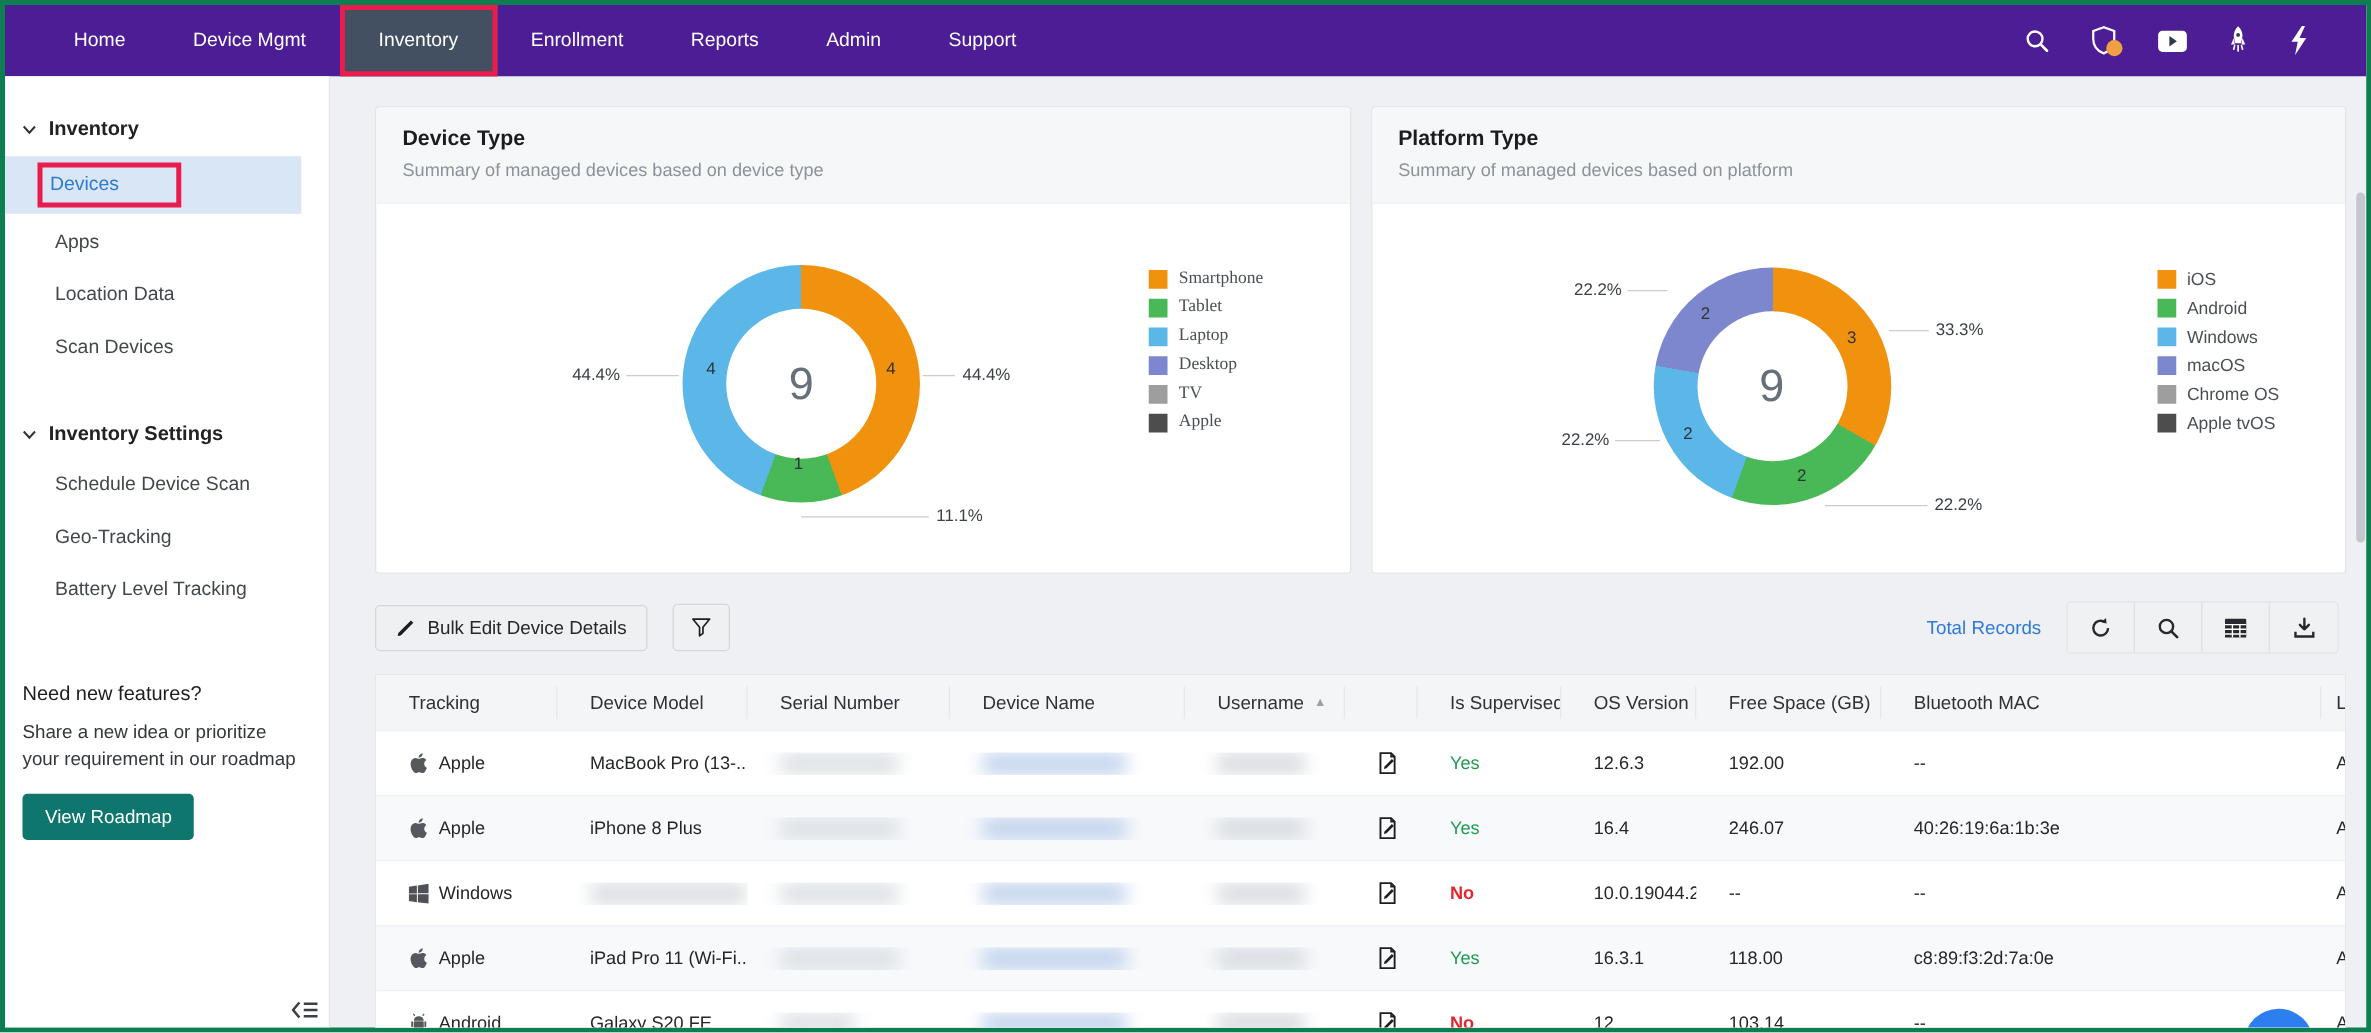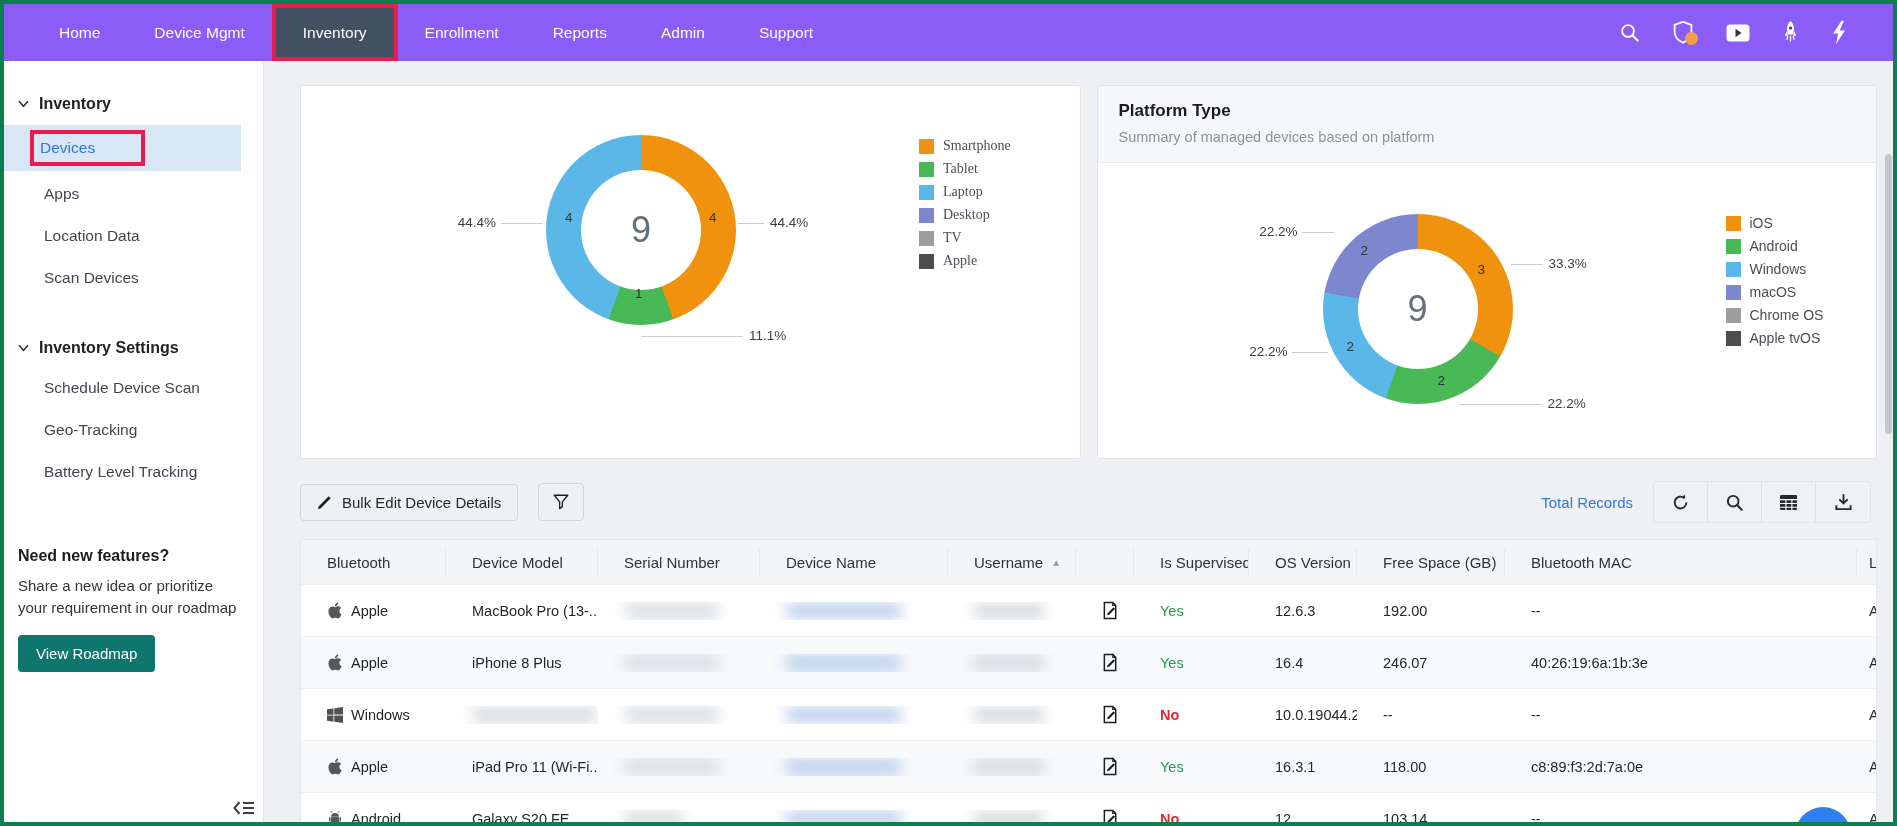--- a/index.html
+++ b/index.html
@@ -1,36 +1,36 @@
 <!DOCTYPE html>
 <html><head>
 <meta charset="utf-8">
 <style>
   * { margin:0; padding:0; box-sizing:border-box; }
   html,body { width:1897px; height:826px; overflow:hidden; font-family:"Liberation Sans", sans-serif; }
   .frame { position:relative; width:1897px; height:826px; border:4px solid #0c7e4f; background:#eef0f3; overflow:hidden; display:flex; flex-direction:column; }
 
   
-  .navbar { flex:0 0 57px; background:#8b5cf6; display:flex; align-items:stretch; padding-left:28px; color:#fff; }
+  .navbar { flex:0 0 57px; background:#4c1d95; display:flex; align-items:stretch; padding-left:28px; color:#fff; }
   .nav-item { padding:0 27px; display:flex; align-items:center; font-size:15.5px; cursor:pointer; }
   .nav-item.active { background:#425062; border:4px solid #ea1c4d; }
   .nav-icons { margin-left:auto; display:flex; align-items:center; gap:31px; padding-right:46px; }
   .nav-ic { position:relative; display:flex; align-items:center; cursor:pointer; }
   .badge { position:absolute; width:13px; height:13px; border-radius:50%; background:#f0a042; right:-3px; bottom:0; }
 
   
   .bodyrow { flex:1; display:flex; min-height:0; }
   .sidebar { flex:0 0 260px; background:#fff; border-right:1px solid #e4e6ea; position:relative; padding-top:24px; }
   .side-title { display:flex; align-items:center; gap:10px; font-weight:bold; font-size:16px; color:#222; padding:10px 14px; }
   .side-item { font-size:15.5px; color:#42474d; padding:12px 20px 12px 40px; cursor:pointer; }
   .side-item.selected { background:#d9e6f5; color:#2d7ad4; margin:2px 22px 2px 0; padding:0 0 0 32px; height:46px; display:flex; align-items:center; }
   .redbox { border:4px solid #ea1c4d; padding:5px 46px 5px 6px; margin-left:-6px; }
   .sec2 { margin-top:30px; }
   .promo { margin:54px 22px 0 14px; }
-  .promo-title { font-weight:bold; font-size:16px; color:#1d1d1f; margin-bottom:10px; }
+  .promo-title { font-weight:normal; font-size:16px; color:#1d1d1f; margin-bottom:10px; }
   .promo-desc { font-size:15px; color:#33373c; line-height:1.45; }
   .roadmap-btn { margin-top:16px; display:inline-block; background:#0f766e; color:#fff; font-size:15px; padding:10px 18px; border-radius:4px; border:none; cursor:pointer; }
   .collapse { position:absolute; bottom:4px; right:6px; cursor:pointer; }
 
   
   .main { flex:1; min-width:0; padding:24px 16px 0 36px; display:flex; flex-direction:column; }
   .cards { display:flex; gap:16px; }
   .card { flex:1; background:#fff; border:1px solid #e2e4e8; border-radius:3px; }
   .card-header { background:#f6f7f8; border-bottom:1px solid #e8eaec; padding:15px 21px 17px; border-radius:3px 3px 0 0; }
   .card-title { font-size:17px; font-weight:bold; color:#1c1c1e; }
@@ -180,20 +180,24 @@
             <path d="M12 5h11M12 10h11M12 15h11" stroke="#3c4046" stroke-width="2"></path>
           </svg>
       </span>
     </div>
 
     <div class="main">
 
       <div class="cards">
 
         <div class="card">
+          <div class="card-header">
+            <div class="card-title">Device Type</div>
+            <div class="card-sub">Summary of managed devices based on device type</div>
+          </div>
           <div class="chart-body">
             <div class="ring" style="left: 245px; top: 49px; background: conic-gradient(rgb(240, 146, 14) 0deg, rgb(240, 146, 14) 160deg, rgb(73, 184, 87) 160deg, rgb(73, 184, 87) 200deg, rgb(90, 183, 232) 200deg, rgb(90, 183, 232) 360deg);">
               <span class="ring-center">9</span>
             </div>
             <span class="pnum" style="left:408px; top:124px;">4</span>
             <span class="pnum" style="left:334px; top:200px;">1</span>
             <span class="pnum" style="left:264px; top:124px;">4</span>
             <span class="pline" style="left:437px; top:137px; width:26px;"></span>
             <span class="pcall" style="left:469px; top:129px;">44.4%</span>
             <span class="pline" style="left:200px; top:137px; width:42px;"></span>
@@ -322,21 +326,21 @@
                   <path d="M2.5 13v4h15v-4" fill="none" stroke="#26292d" stroke-width="2"></path>
                 </svg>
             </span>
           </div>
         </div>
       </div>
 
       <div class="table">
         <div class="thead">
           <div class="th c-platform">
-              <span>Bluetooth</span>
+              <span>Tracking</span>
             </div>
           <div class="th c-model">
               <span>Device Model</span>
             </div>
           <div class="th c-serial">
               <span>Serial Number</span>
             </div>
           <div class="th c-name">
               <span>Device Name</span>
             </div>

